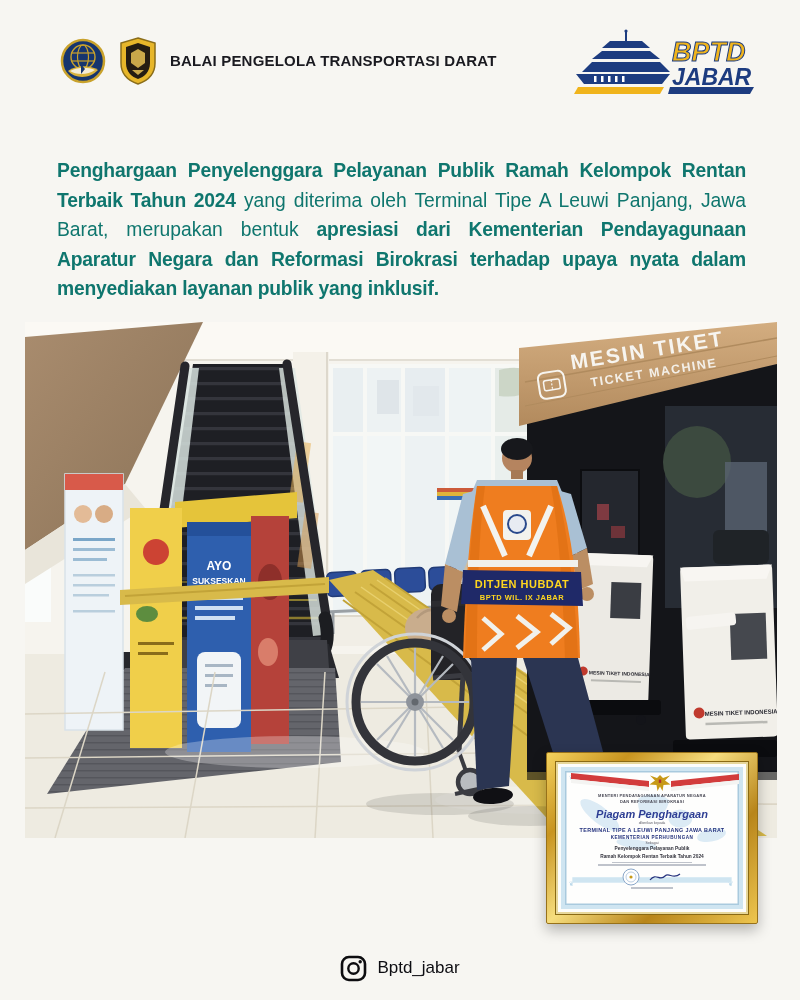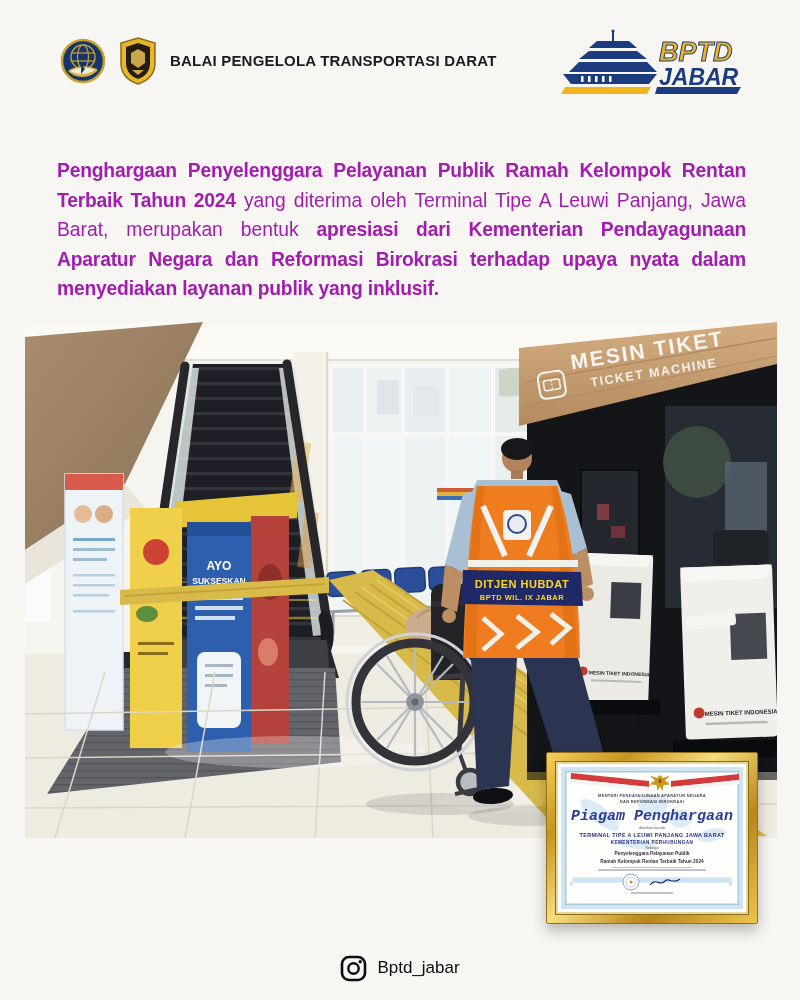--- a/index.html
+++ b/index.html
@@ -2,26 +2,26 @@
 <html><head>
 <meta charset="utf-8">
 <style>
   html,body{margin:0;padding:0;}
   body{
     width:800px;height:1000px;position:relative;overflow:hidden;
     background:#f7f6f2;
     font-family:"Liberation Sans", sans-serif;
     -webkit-font-smoothing:antialiased;
   }
-  .header{position:absolute;top:28px;left:60px;right:57px;display:flex;justify-content:space-between;align-items:center;}
+  .header{position:absolute;top:28px;left:60px;right:44px;display:flex;justify-content:space-between;align-items:center;}
   .header-left{display:flex;align-items:center;gap:12px;}
   .org-title{font-size:15px;font-weight:800;line-height:1.55;letter-spacing:.2px;color:#1a1a20;}
   .paragraph{
     position:absolute;left:57px;top:137px;width:689px;
-    font-size:19.3px;line-height:29.5px;text-align:justify;color:#a21caf;font-weight:500;
+    font-size:19.3px;line-height:29.5px;text-align:justify;color:#0f766e;font-weight:500;
   }
   .paragraph b{font-weight:800;letter-spacing:-0.2px;}
   .photo{
     position:absolute;left:25px;top:322px;width:752px;height:516px;background:#e9e5da;overflow:hidden;
   }
   .certificate{
     position:absolute;left:546px;top:752px;width:212px;height:172px;z-index:6;
     background:linear-gradient(135deg,#f3d15e 0%,#c8941f 22%,#f6dd7e 45%,#b8851a 70%,#edc54f 100%);
     border:1px solid #97711a;border-radius:2px;
     box-shadow:0 6px 14px rgba(0,0,0,.28);
@@ -33,21 +33,21 @@
     position:relative;overflow:hidden;
   }
   .cert-paper{
     position:absolute;inset:3px;border:4px solid #cfe5f1;box-shadow:inset 0 0 0 1.5px #a9cade;
     background:#fefefd;overflow:hidden;
   }
   .cert-map{position:absolute;inset:0;}
   .cert-ribbon{position:absolute;top:1px;left:0;right:0;height:22px;}
   .cert-body{position:relative;text-align:center;padding-top:22px;color:#43434e;}
   .c-issuer{font-size:4px;font-weight:700;letter-spacing:.3px;color:#4a4a56;line-height:1.5;}
-  .c-title{font-family:Liberation Mono, monospace;font-style:italic;font-weight:700;font-size:15px;color:#2e3e94;margin:2.5px 0 1px;}
+  .c-title{font-family:Liberation Sans, sans-serif;font-style:italic;font-weight:700;font-size:11px;color:#2e3e94;margin:2.5px 0 1px;}
   .c-given{font-size:3.5px;color:#60606a;margin-bottom:1.5px;}
   .c-recipient{font-size:5.4px;font-weight:800;letter-spacing:.4px;color:#22307c;line-height:1.6;}
   .c-agency{font-size:4.6px;font-weight:800;letter-spacing:.5px;color:#22307c;margin-bottom:1.5px;}
   .c-as{font-size:3.5px;color:#60606a;}
   .c-award{font-size:4.8px;font-weight:800;color:#33333d;line-height:1.55;}
   .c-line{height:1.3px;background:#bfc3cb;margin:1.6px auto;}
   .c-sig-row{display:flex;justify-content:center;align-items:center;gap:8px;margin-top:2px;}
   .footer{
     position:absolute;left:0;right:0;top:948px;height:40px;
     display:flex;justify-content:center;align-items:center;gap:36px;

